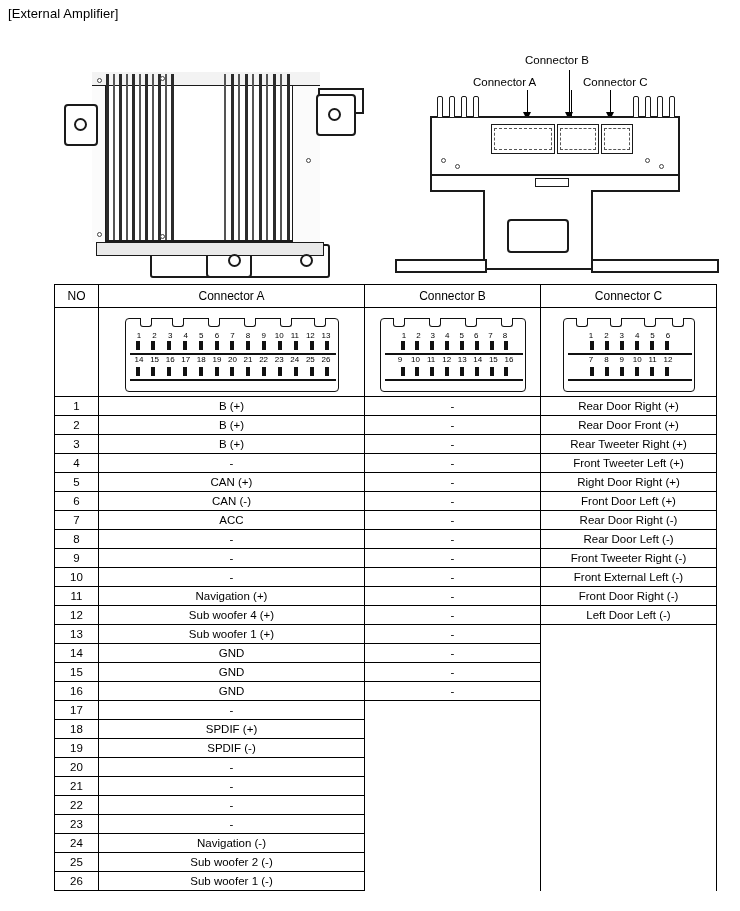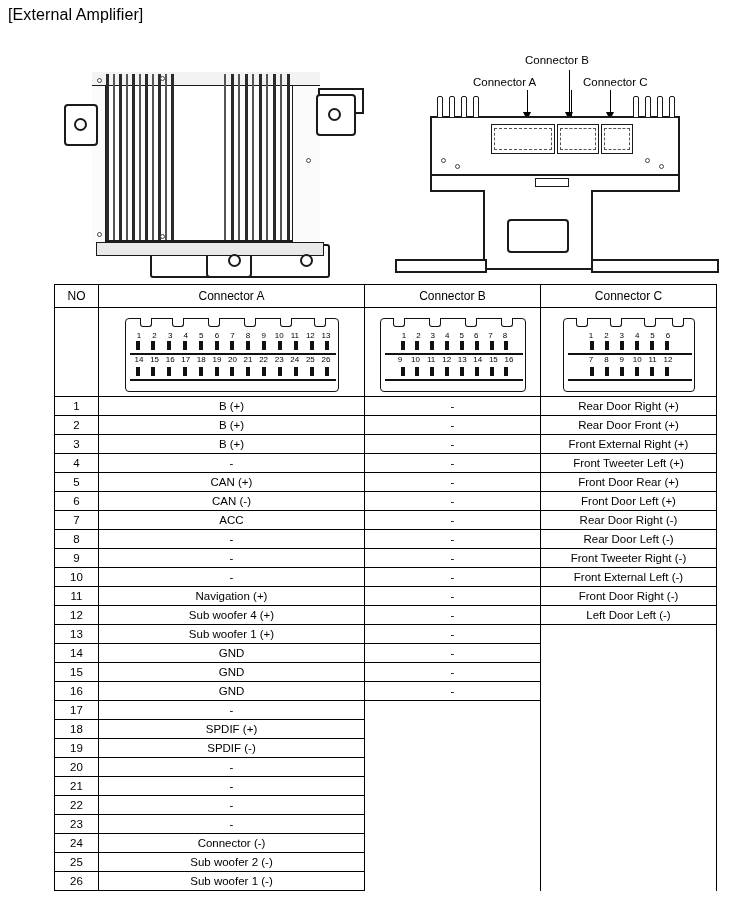--- a/index.html
+++ b/index.html
@@ -12,21 +12,21 @@
     height: 911px;
     font-family: "Liberation Sans", sans-serif;
     color: #000000;
     position: relative;
     overflow: hidden;
   }
   .page-title {
     position: absolute;
     left: 8px;
     top: 6px;
-    font-size: 16px;
+    font-size: 13px;
     letter-spacing: 0.1px;
   }
 
   
   .illus {
     position: absolute;
     left: 0;
     top: 26px;
     width: 740px;
     height: 250px;
@@ -663,33 +663,33 @@
       <tr>
         <td>2</td>
         <td>B (+)</td>
         <td>-</td>
         <td>Rear Door Front (+)</td>
       </tr>
       <tr>
         <td>3</td>
         <td>B (+)</td>
         <td>-</td>
-        <td>Front External Right (+)</td>
+        <td>Rear Tweeter Right (+)</td>
       </tr>
       <tr>
         <td>4</td>
         <td>-</td>
         <td>-</td>
         <td>Front Tweeter Left (+)</td>
       </tr>
       <tr>
         <td>5</td>
         <td>CAN (+)</td>
         <td>-</td>
-        <td>Front Door Rear (+)</td>
+        <td>Right Door Right (+)</td>
       </tr>
       <tr>
         <td>6</td>
         <td>CAN (-)</td>
         <td>-</td>
         <td>Front Door Left (+)</td>
       </tr>
       <tr>
         <td>7</td>
         <td>ACC</td>
@@ -787,21 +787,21 @@
         <td style="border-top: none; border-bottom: none;"></td>
       </tr>
       <tr>
         <td>23</td>
         <td>-</td>
         <td style="border-top: none; border-bottom: none;"></td>
         <td style="border-top: none; border-bottom: none;"></td>
       </tr>
       <tr>
         <td>24</td>
-        <td>Connector (-)</td>
+        <td>Navigation (-)</td>
         <td style="border-top: none; border-bottom: none;"></td>
         <td style="border-top: none; border-bottom: none;"></td>
       </tr>
       <tr>
         <td>25</td>
         <td>Sub woofer 2 (-)</td>
         <td style="border-top: none; border-bottom: none;"></td>
         <td style="border-top: none; border-bottom: none;"></td>
       </tr>
       <tr>

